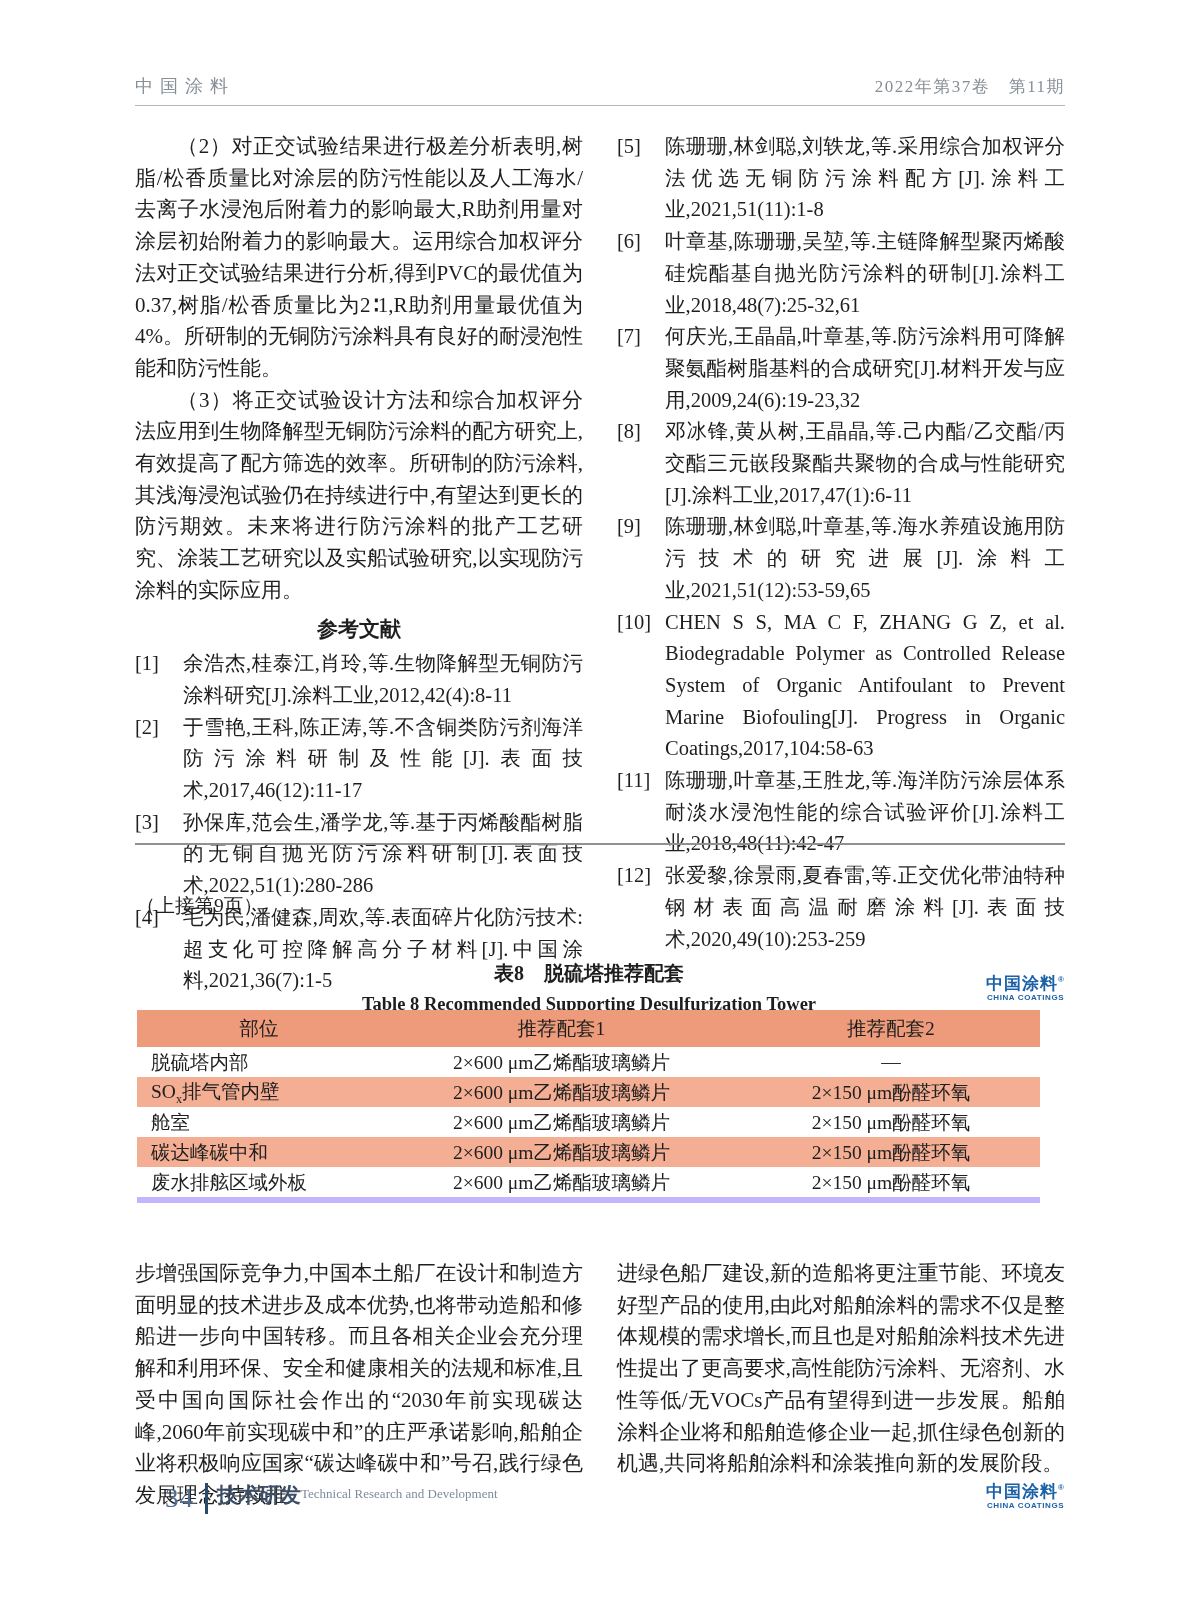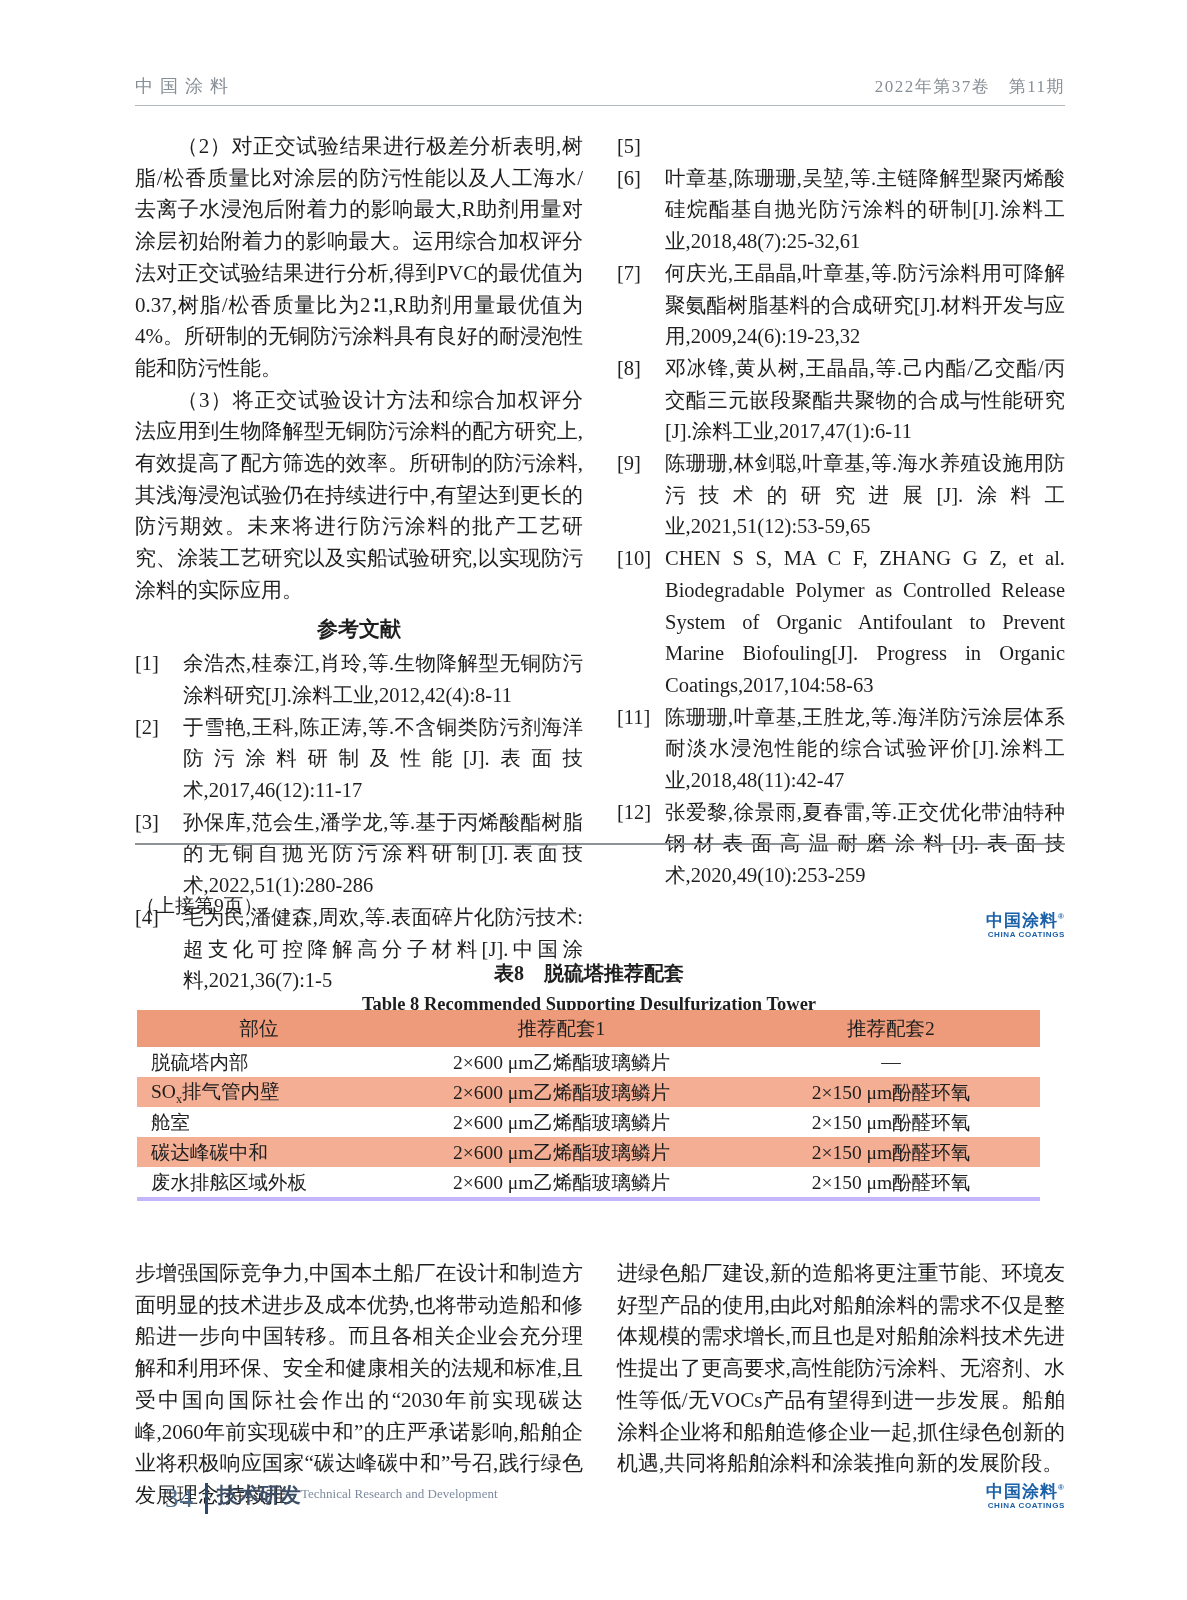--- a/index.html
+++ b/index.html
@@ -27,21 +27,21 @@
   .para { margin:0; font-size:21px; line-height:31.7px; text-align:justify; }
   .indent { text-indent:2em; }
 
   .refs-title { margin:7px 0 3px; text-align:center; font-size:21px; font-weight:bold; line-height:31.7px; }
   .ref { display:flex; font-size:20.5px; line-height:31.7px; }
   .ref-label { width:48px; flex-shrink:0; }
   .ref-text  { flex:1; text-align:justify; }
 
   
   .logo { text-align:right; margin-top:16px; }
-  .logo-inner { display:inline-block; color:var(--logo-blue,#1b61a8); }
+  .logo-inner { display:inline-block; text-align:center; color:var(--logo-blue,#1b61a8); }
   .logo-zh { font-family:"Liberation Sans","DejaVu Sans",sans-serif; font-size:17px; font-weight:bold; letter-spacing:1px; line-height:18px; }
   .logo-zh sup { font-size:8px; }
   .logo-en { font-family:"Liberation Sans","DejaVu Sans",sans-serif; font-size:8px; font-weight:bold; letter-spacing:0.6px; line-height:10px; }
 
   .divider { position:absolute; top:843px; left:135px; width:930px; height:2px; background:#8f9294; border:none; margin:0; }
 
   .continuation { position:absolute; top:892px; left:136px; font-size:19.5px; }
 
   .table-captions { position:absolute; top:960px; left:140px; width:898px; text-align:center; font-weight:bold; }
   .caption-zh { font-size:20px; margin:0 0 7px 0; }
@@ -51,21 +51,21 @@
     position:absolute; top:1010px; left:137px; width:903px;
     border-collapse:collapse; font-size:19.5px;
   }
   .coating-table th {
     background:var(--table-header,#ee9b7b); font-weight:normal; height:37px;
     text-align:center; padding:0;
   }
   .coating-table td { height:30px; text-align:center; padding:0; }
   .coating-table td.part-cell { text-align:left; padding-left:14px; }
   .coating-table tr.band td { background:var(--table-band,#f3ae94); }
-  .coating-table tbody tr:last-child td { border-bottom:4px solid #c4b5fd; }
+  .coating-table tbody tr:last-child td { border-bottom:6px solid #c4b5fd; }
   .coating-table sub { font-size:12px; }
 
   .bottom-right-col { position:relative; }
   .inline-logo { position:absolute; right:0; bottom:0; margin:0; }
 
   
   .page-footer { position:absolute; left:133px; top:1483px; display:flex; align-items:stretch;margin-left:32px; }
   .page-number { align-self:center; font-size:27px; color:var(--footer-number,#4f6d8f); margin-right:11px; letter-spacing:1px; }
   .footer-bar  { width:3px; background:var(--footer-bar,#2e4a6b); }
   .footer-text { padding-left:9px; display:flex; flex-direction:row; justify-content:flex-end; }
@@ -102,20 +102,21 @@
       </div>
       <div class="ref">
         <span class="ref-label">[4]</span>
         <span class="ref-text">毛为民,潘健森,周欢,等.表面碎片化防污技术:超支化可控降解高分子材料[J].中国涂料,2021,36(7):1-5</span>
       </div>
     </div>
 
     <div class="col">
       <div class="ref">
         <span class="ref-label">[5]</span>
+        <span class="ref-text">陈珊珊,林剑聪,刘轶龙,等.采用综合加权评分法优选无铜防污涂料配方[J].涂料工业,2021,51(11):1-8</span>
       </div>
       <div class="ref">
         <span class="ref-label">[6]</span>
         <span class="ref-text">叶章基,陈珊珊,吴堃,等.主链降解型聚丙烯酸硅烷酯基自抛光防污涂料的研制[J].涂料工业,2018,48(7):25-32,61</span>
       </div>
       <div class="ref">
         <span class="ref-label">[7]</span>
         <span class="ref-text">何庆光,王晶晶,叶章基,等.防污涂料用可降解聚氨酯树脂基料的合成研究[J].材料开发与应用,2009,24(6):19-23,32</span>
       </div>
       <div class="ref">

